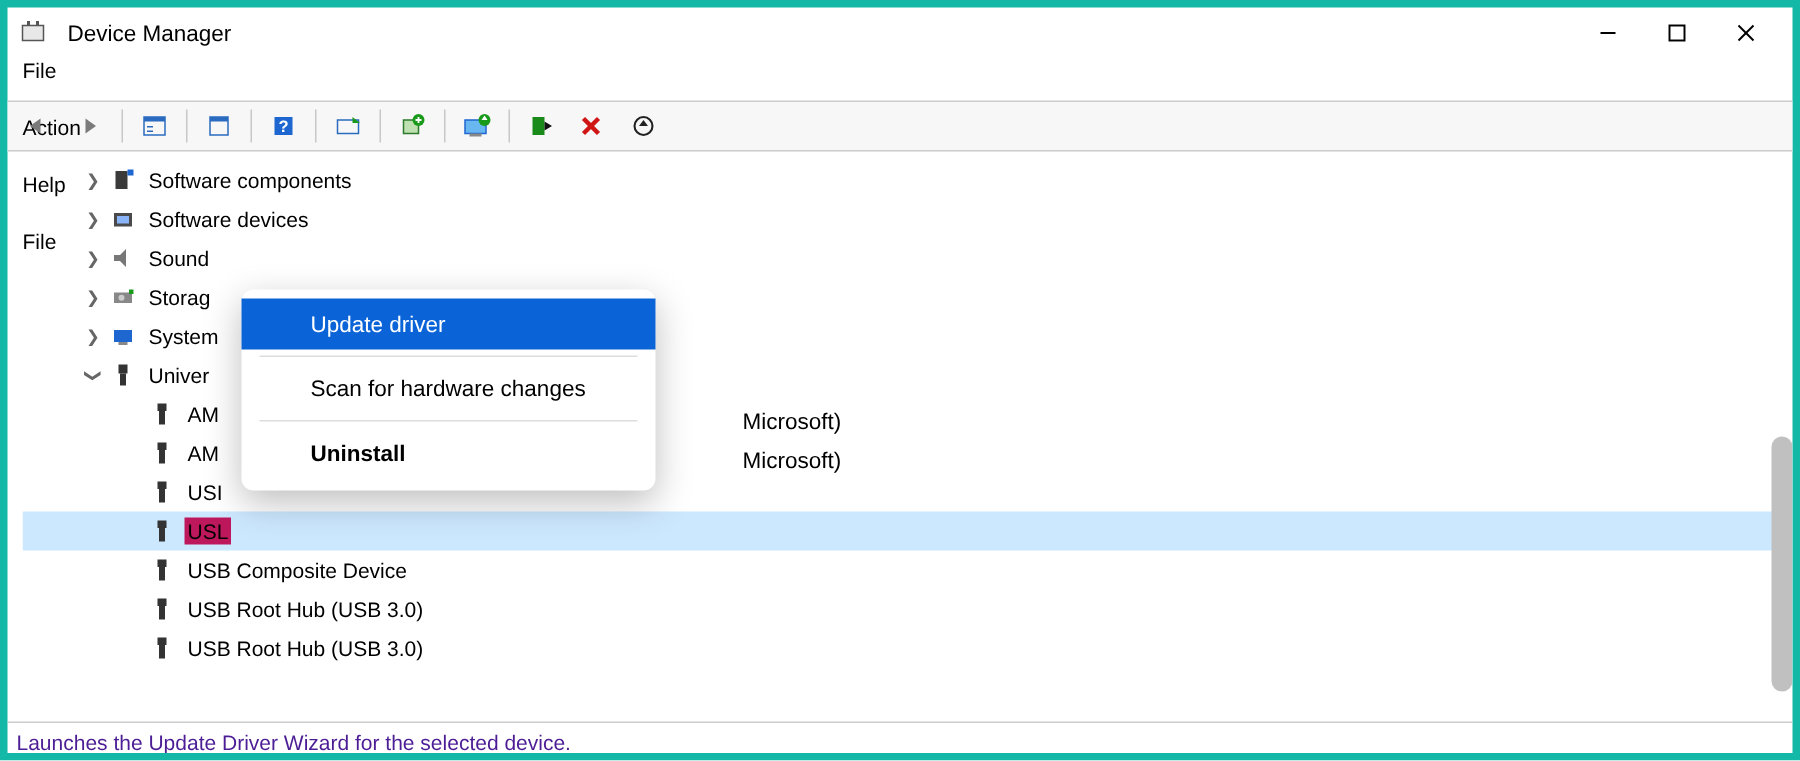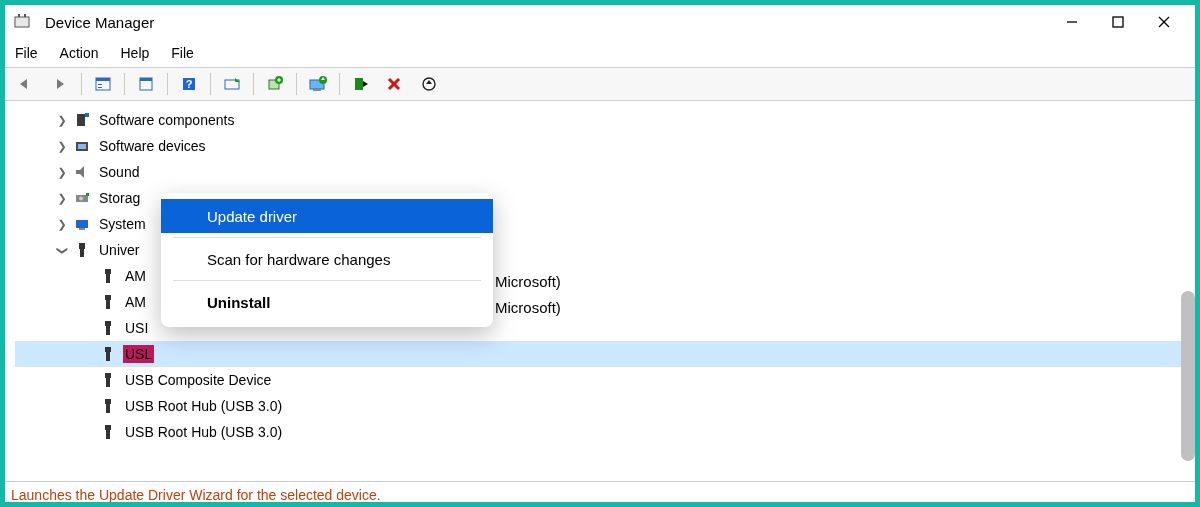--- a/index.html
+++ b/index.html
@@ -1,38 +1,38 @@
 <!DOCTYPE html>
 <html><head>
 <meta charset="utf-8">
 <style>
   html,body{margin:0;padding:0;font-family:"Segoe UI",Arial,sans-serif;font-size:14px;background:#fff;color:#000;}
   .window{width:1200px;height:507px;position:relative;overflow:hidden;border:5px solid #14b8a6;box-sizing:border-box;}
   .titlebar{display:flex;align-items:center;height:34px;padding:0 8px;font-size:15px;}
   .titlebar .title{margin-left:8px;flex:1;}
   .win-controls{display:flex;gap:0;}
   .win-btn{width:46px;height:32px;display:flex;align-items:center;justify-content:center;}
-  .menubar{display:flex;align-items:center;height:28px;padding:0 10px;font-size:14px;gap:22px;border-bottom:1px solid #ccc;}
+  .menubar{display:flex;align-items:flex-start;height:28px;padding:0 10px;font-size:14px;gap:22px;border-bottom:1px solid #ccc;flex-direction:column;}
   .menubar span{cursor:default;}
   .toolbar{display:flex;align-items:center;height:32px;padding:0 6px;border-bottom:1px solid #ccc;background:#f7f7f7;gap:4px;}
   .toolbar .tb-btn{width:28px;height:26px;display:flex;align-items:center;justify-content:center;border:1px solid transparent;border-radius:3px;}
   .toolbar .sep{width:1px;height:22px;background:#c8c8c8;margin:0 2px;}
   .content{position:relative;height:380px;border-bottom:1px solid #ccc;overflow:hidden;}
   .tree{position:absolute;left:10px;top:6px;right:10px;bottom:0;overflow:hidden;}
   .tree-row{display:flex;align-items:center;height:26px;white-space:nowrap;}
   .exp{width:14px;text-align:center;color:#666;font-size:11px;margin-right:4px;}
   .pad-1{padding-left:40px;}
   .pad-2{padding-left:84px;}
   .row-selected {background:#cce8ff;}
   .row-selected .label{background:#be185d;}
   .icon-box{width:18px;height:18px;display:flex;align-items:center;justify-content:center;margin-right:6px;}
   .label{padding:1px 2px;}
   .scrollbar{position:absolute;right:0;top:190px;width:14px;height:170px;background:#c0c0c0;border-radius:7px;}
-  .status{height:26px;display:flex;align-items:center;padding:0 6px;font-size:14px;color:#c2410c;}
-  .context-menu{position:absolute;left:156px;top:188px;width:332px;background:#fff;border-radius:8px;box-shadow:0 8px 24px rgba(0,0,0,0.25);padding:6px 0 8px 0;z-index:10;}
+  .status{height:26px;display:flex;align-items:center;padding:0 6px;font-size:14px;color:#4c1d95;}
+  .context-menu{position:absolute;left:156px;top:188px;width:276px;background:#fff;border-radius:8px;box-shadow:0 8px 24px rgba(0,0,0,0.25);padding:6px 0 8px 0;z-index:10;}
   .cm-item{height:34px;display:flex;align-items:center;padding:0 14px 0 46px;font-size:15px;cursor:default;}
   .cm-item.highlight{background:#0a64d8;color:#fff;}
   .cm-sep{height:1px;background:#ddd;margin:4px 12px;}
   .cm-item.bold{font-weight:700;}
   .after-menu{position:absolute;left:490px;font-size:15px;}
   svg{display:block;}
 </style>
 </head>
 <body>
 

